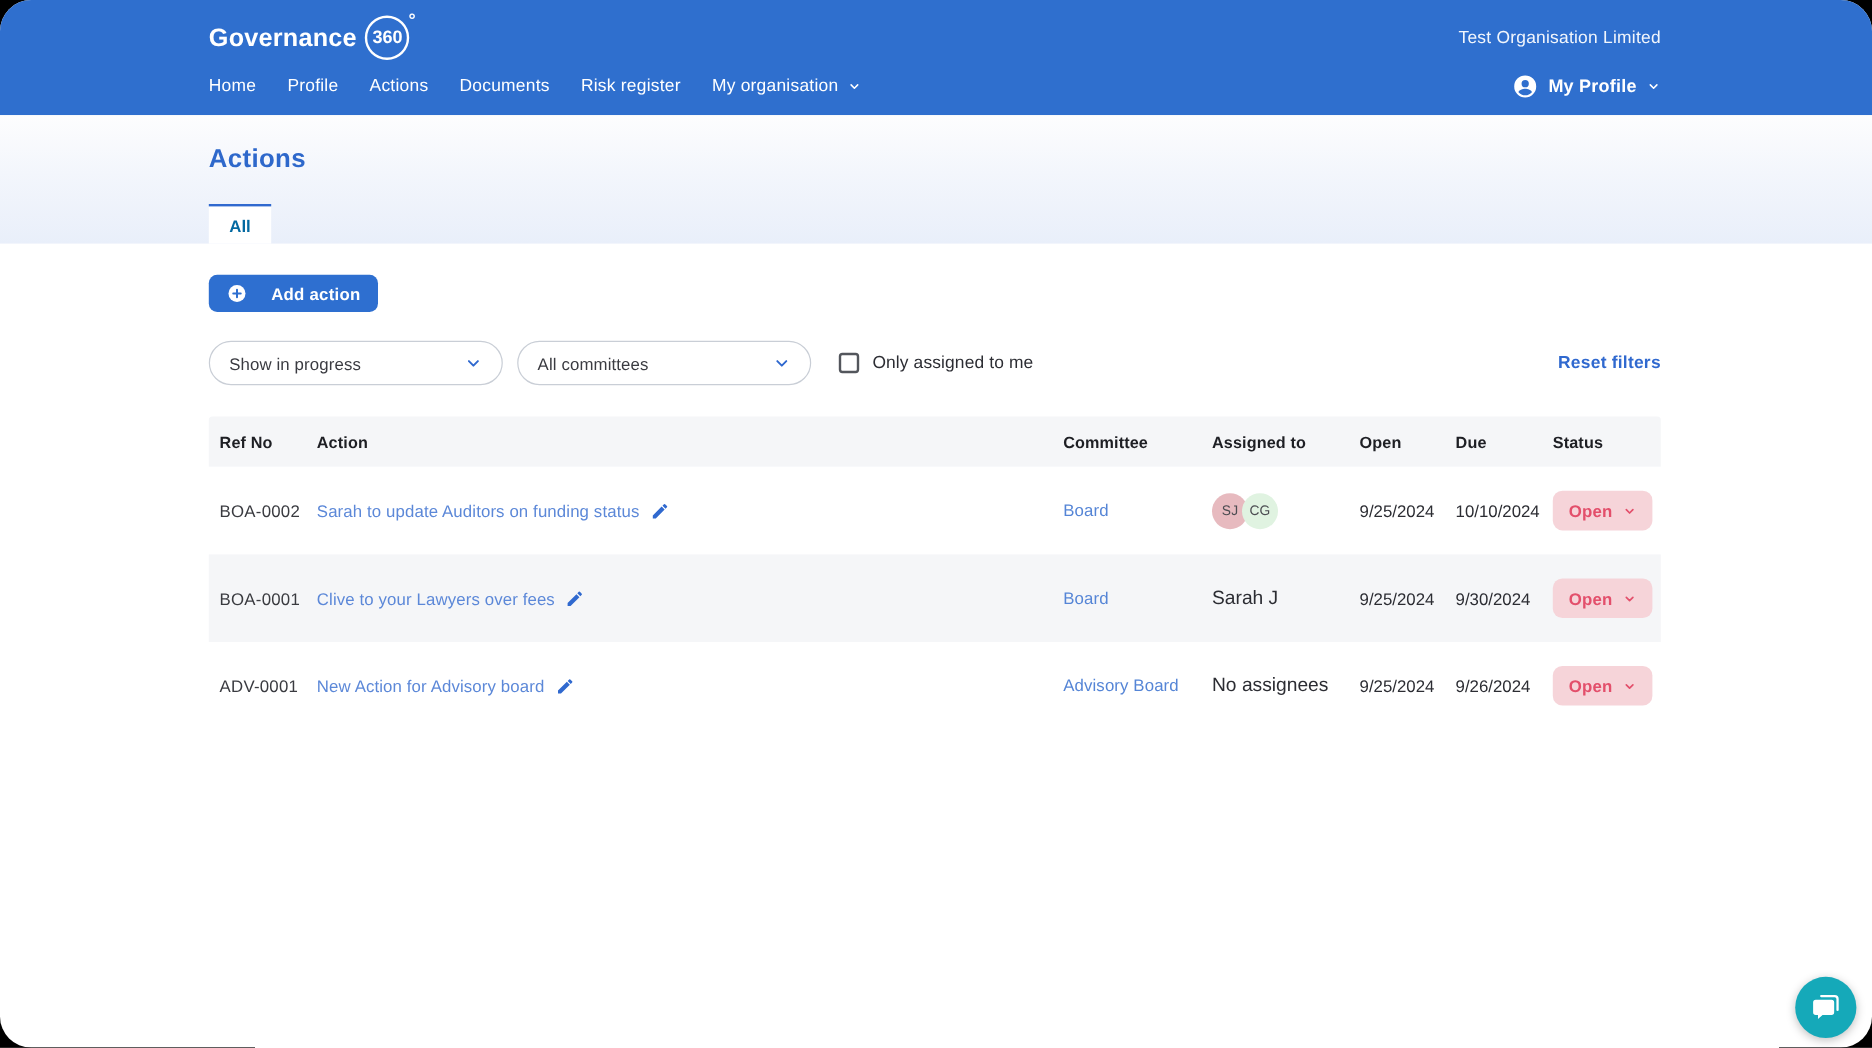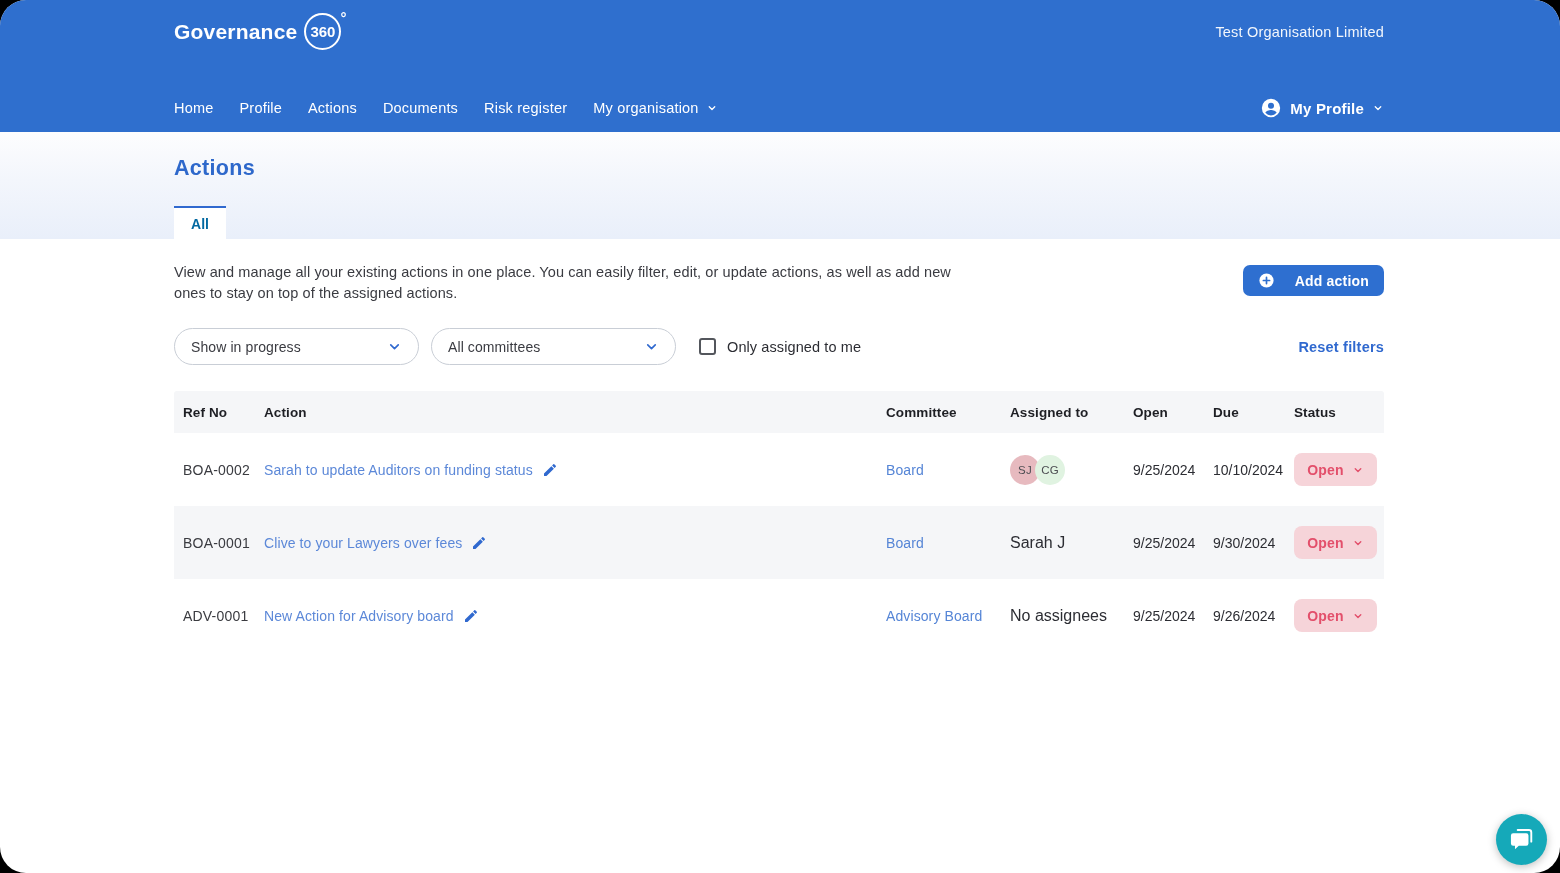--- a/index.html
+++ b/index.html
@@ -8,21 +8,21 @@
     font-family: "Liberation Sans", "DejaVu Sans", sans-serif;
     width: 1560px; height: 873px; overflow: hidden;
   }
   .page {
     position: relative; width: 1560px; height: 873px;
     background: #ffffff; border-radius: 26px; overflow: hidden;
   }
 
   
   .header {
-    height: 132px; background: #2f6fce;
+    height: 96px; background: #2f6fce;
     display: flex; flex-direction: column; justify-content: space-between;
     padding: 13px 176px 13px 174px;
   }
   .header-top { display: flex; align-items: center; justify-content: space-between; }
   .logo { display: flex; align-items: center; gap: 7px; cursor: pointer; }
   .logo-text { color: #fff; font-size: 21px; font-weight: bold; letter-spacing: 0.2px; }
   .logo-badge-wrap { position: relative; }
   .logo-badge {
     width: 37px; height: 37px; border: 2.5px solid #fff; border-radius: 50%;
     display: flex; align-items: center; justify-content: center;
@@ -167,21 +167,20 @@
   </div>
 
   <div class="hero">
     <div class="page-title">Actions</div>
     <div class="tab">All</div>
   </div>
 
   <div class="content">
 
     <div class="intro-row">
-      <p class="description">View and manage all your existing actions in one place. You can easily filter, edit, or update actions, as well as add new ones to stay on top of the assigned actions.</p>
       <button class="add-action-btn">
         <span style="display:flex;">
           <svg width="17" height="17" viewBox="0 0 24 24">
               <circle cx="12" cy="12" r="10" fill="#ffffff"></circle>
               <path d="M12 7.6v8.8M7.6 12h8.8" stroke="#2e6fd0" stroke-width="2.4" stroke-linecap="round"></path>
             </svg>
         </span>
         <span>Add action</span>
       </button>
     </div>

